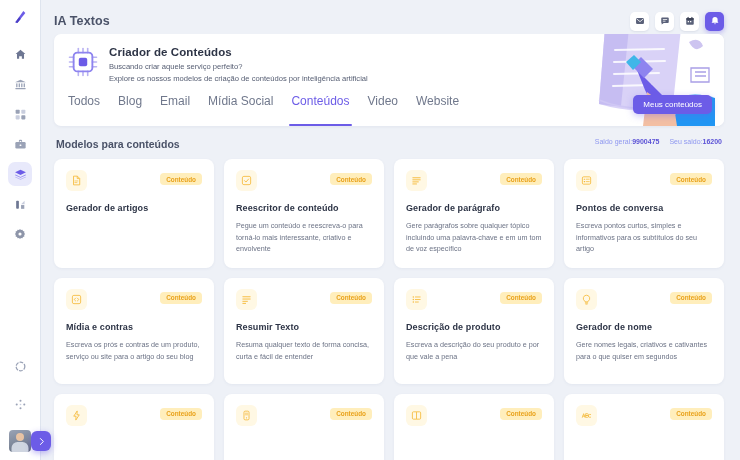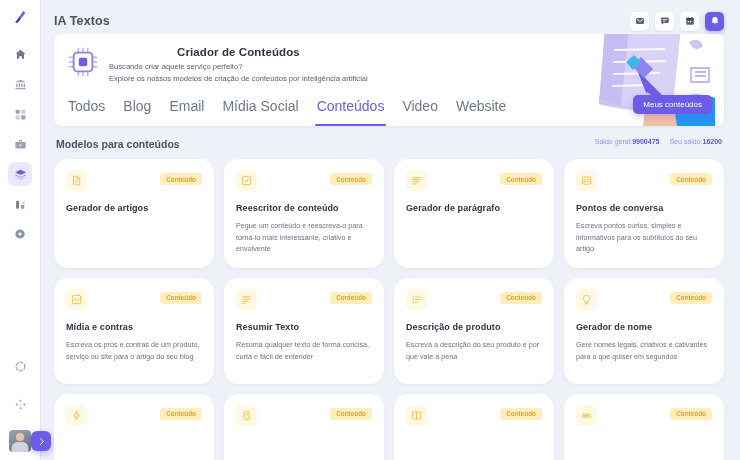--- a/index.html
+++ b/index.html
@@ -72,27 +72,27 @@
   .scroll-area{ flex:1; overflow:hidden; padding: 0 16px 0 14px; }
 
   
   .hero{
     position:relative; height:92px; background:#fff; border-radius:7px;
     box-shadow:0 1px 3px rgba(90,105,140,.08);
     overflow:hidden; margin-bottom: 12px;
   }
   .hero-inner{ padding:12px 14px 0 14px; display:flex; gap:11px; }
   .chip-icon{ flex:0 0 auto; width:30px;height:30px; position:relative; margin-top:1px; }
-  .hero-text h2{ font-size:11.5px; color:#2d3446; font-weight:700; margin-bottom:3px; letter-spacing:.1px;text-align:center;}
+  .hero-text h2{ font-size:11.5px; color:#2d3446; font-weight:700; margin-bottom:3px; letter-spacing:.1px;}
   .hero-text p{ font-size:7.6px; color:#555d72; line-height:1.55; }
   .hero-tabs{
     position:absolute; left:14px; bottom:0; display:flex; gap:18px; align-items:flex-end;
     height:24px;
   }
-  .tab{ font-size:14px; color:#70788c; cursor:pointer; padding-bottom:12px; position:relative; white-space:nowrap;}
+  .tab{ font-size:12px; color:#70788c; cursor:pointer; padding-bottom:18px; position:relative; white-space:nowrap;}
   .tab.active{ color:#6c5ce7; }
   .tab.active::after{
     content:""; position:absolute; left:-2px; right:-2px; bottom:0; height:1.6px;
     background:#6c5ce7; border-radius:2px;
   }
   .hero-art{ position:absolute; right:0; top:0; width:155px; height:92px; overflow:hidden; }
   .hero-cta{
     position:absolute; right:12px; bottom:12px;
     background:#6c5ce7; color:#fff; font-size:8px; font-weight:500;
     padding:5px 10px; border-radius:5px; cursor:pointer; white-space:nowrap;
@@ -102,21 +102,21 @@
   
   .section-head{ display:flex; align-items:flex-start; margin-bottom:9px; padding:0 2px; }
   .section-title{ font-size:10.5px; color:#4a5268; font-weight:600; }
   .balances{ margin-left:auto; display:flex; gap:10px; font-size:7px; }
   .bal{ color:#8e97f0; }
   .bal b{ color:#5b52d6; font-weight:700; }
 
   
   .grid{ display:grid; grid-template-columns: repeat(4, 1fr); gap: 10px; }
   .card{
-    background:#fff; border-radius:14px; padding:11px 12px 13px 12px;
+    background:#fff; border-radius:8px; padding:11px 12px 13px 12px;
     box-shadow:0 1px 3px rgba(90,105,140,.07);
     min-height:106px; position:relative;
   }
   .card-top{ display:flex; align-items:flex-start; margin-bottom:12px; }
   .card-ic{
     width:21px;height:21px;border-radius:6px;background:#fff8e4;
     display:flex;align-items:center;justify-content:center; flex:0 0 auto;
   }
   .badge{
     margin-left:auto; margin-top:3px;
@@ -387,20 +387,21 @@
                   <line x1="4" y1="6" x2="20" y2="6"></line>
                   <line x1="4" y1="10.5" x2="20" y2="10.5"></line>
                   <line x1="4" y1="15" x2="16" y2="15"></line>
                   <line x1="4" y1="19.5" x2="12" y2="19.5"></line>
                 </g>
               </svg>
             </div>
             <div class="badge">Conteúdo</div>
           </div>
           <h3>Gerador de parágrafo</h3>
+          <p>Gere parágrafos sobre qualquer tópico incluindo uma palavra-chave e em um tom de voz específico</p>
         </div>
 
         <div class="card">
           <div class="card-ic-wrap"></div>
           <div class="card-top">
             <div class="card-ic">
               <svg width="11" height="11" viewBox="0 0 24 24">
                 <rect x="3" y="4" width="18" height="16" rx="2.6" fill="none" stroke="#f5b937" stroke-width="1.8"></rect>
                 <g fill="#f5b937">
                   <rect x="6" y="8" width="3" height="2.4" rx=".7"></rect>

